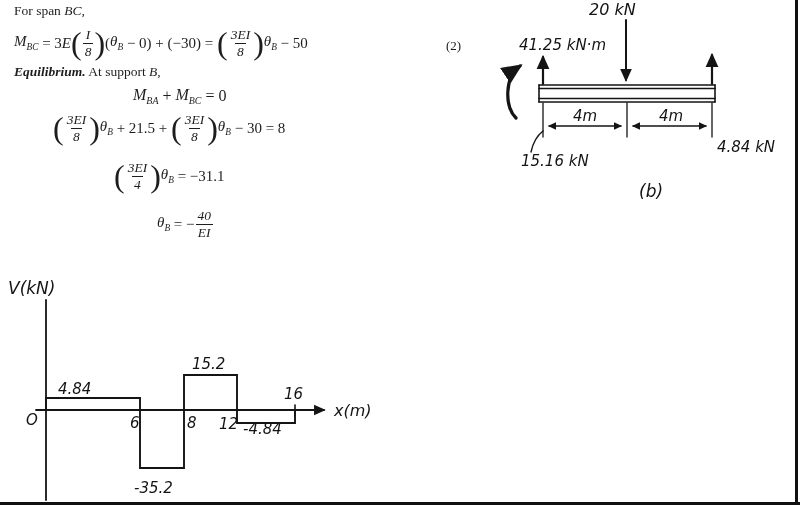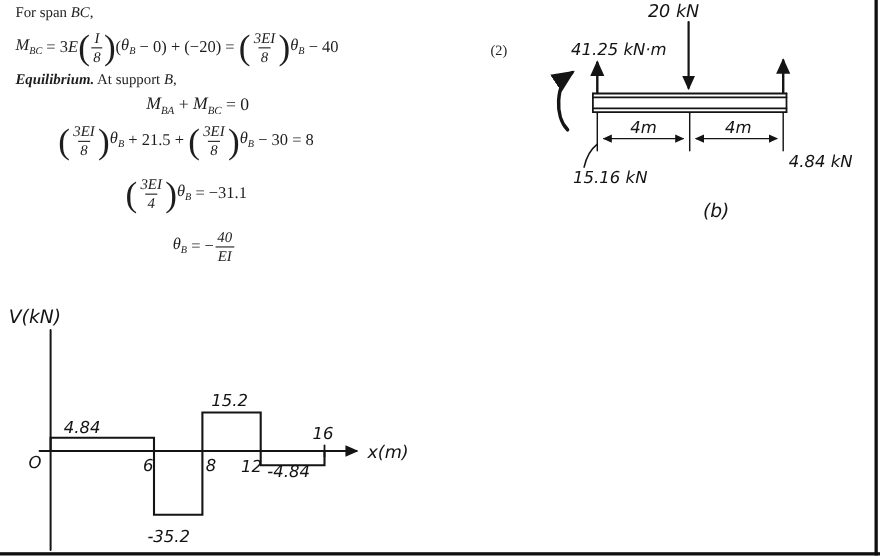--- a/index.html
+++ b/index.html
@@ -39,26 +39,26 @@
   <div class="abs math" style="left:14px;top:24px;height:38px;">
       <span>M<sub>BC</sub></span>
       <span class="rm"> = </span>
       <span class="rm">3</span>
       <span>E</span>
       <span class="bigp">(</span>
       <span class="frac"><span class="fnum">I</span><span class="fden">8</span></span>
       <span class="bigp">)</span>
       <span class="rm">(</span>
       <span>θ<sub>B</sub></span>
-      <span class="rm"> − 0) + (−20) = </span>
+      <span class="rm"> − 0) + (−30) = </span>
       <span class="bigp">(</span>
       <span class="frac"><span class="fnum">3EI</span><span class="fden">8</span></span>
       <span class="bigp">)</span>
       <span>θ<sub>B</sub></span>
-      <span class="rm"> − 40</span>
+      <span class="rm"> − 50</span>
     </div>
   <div class="abs eqnum" style="left:446px;top:38px;">(2)</div>
 
   <div class="abs math body-text" style="left:14px;top:64px;">
       <span class="bf">Equilibrium.</span>
       <span class="rm"> At support </span>
       <span>B</span>
       <span class="rm">,</span>
     </div>
 

